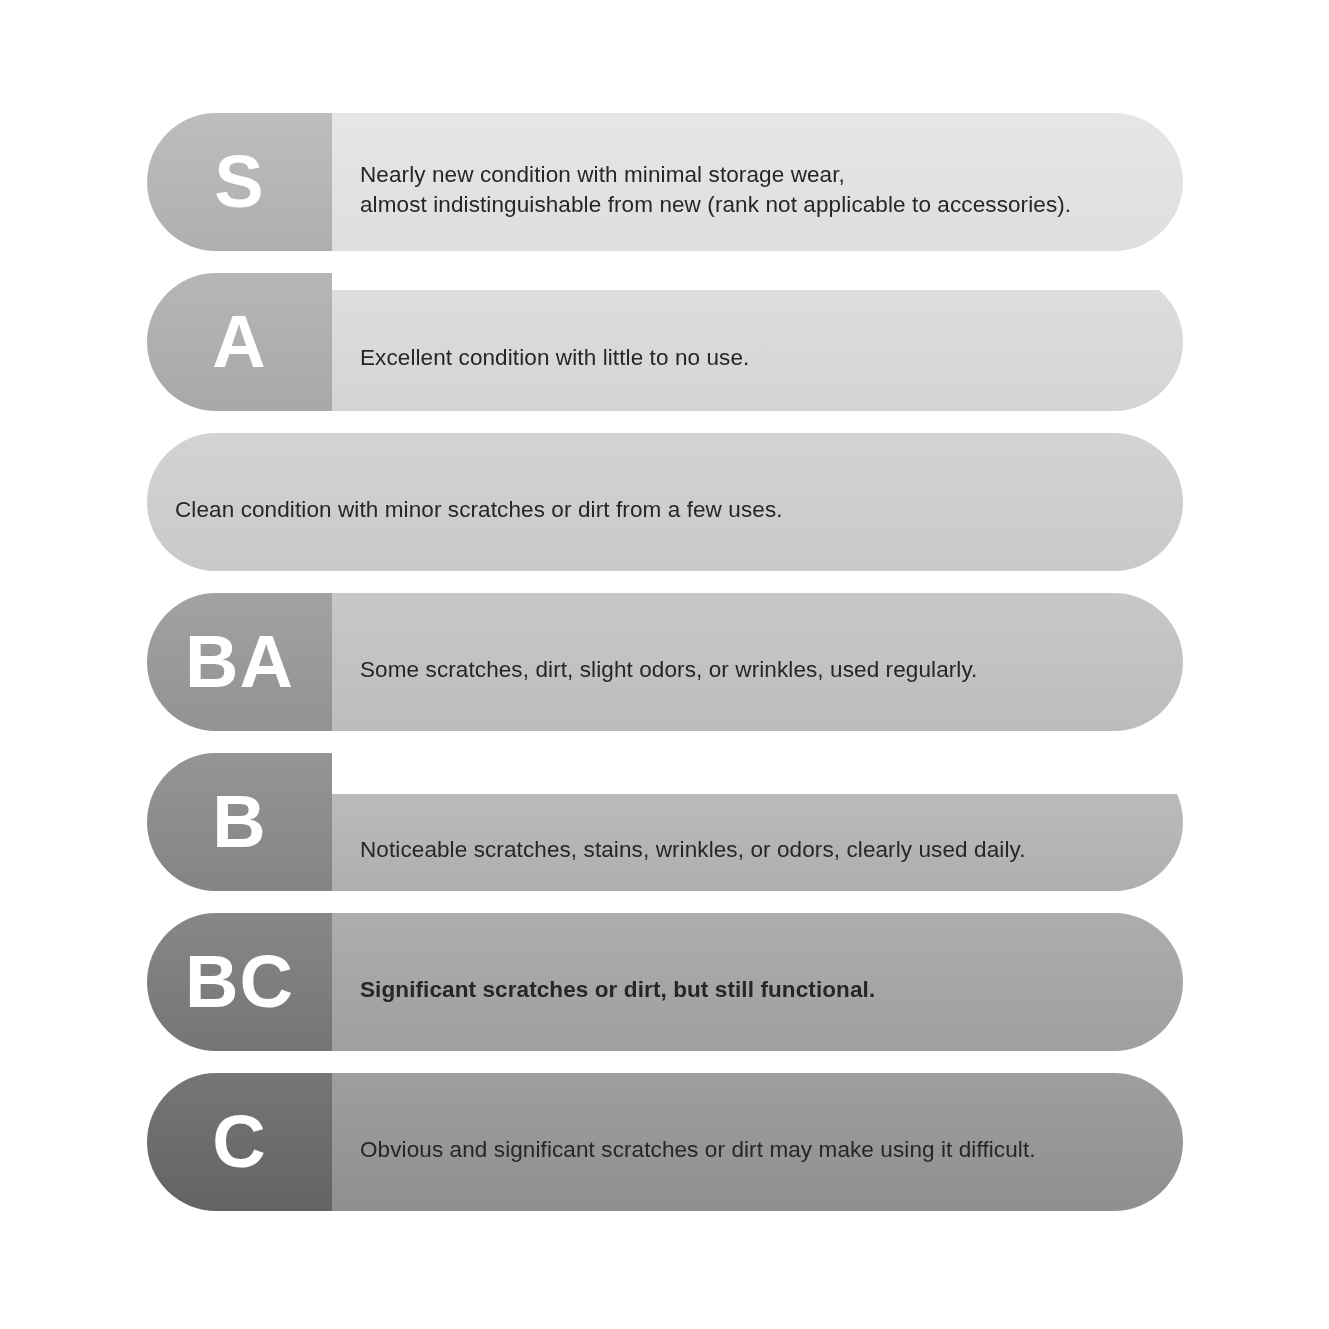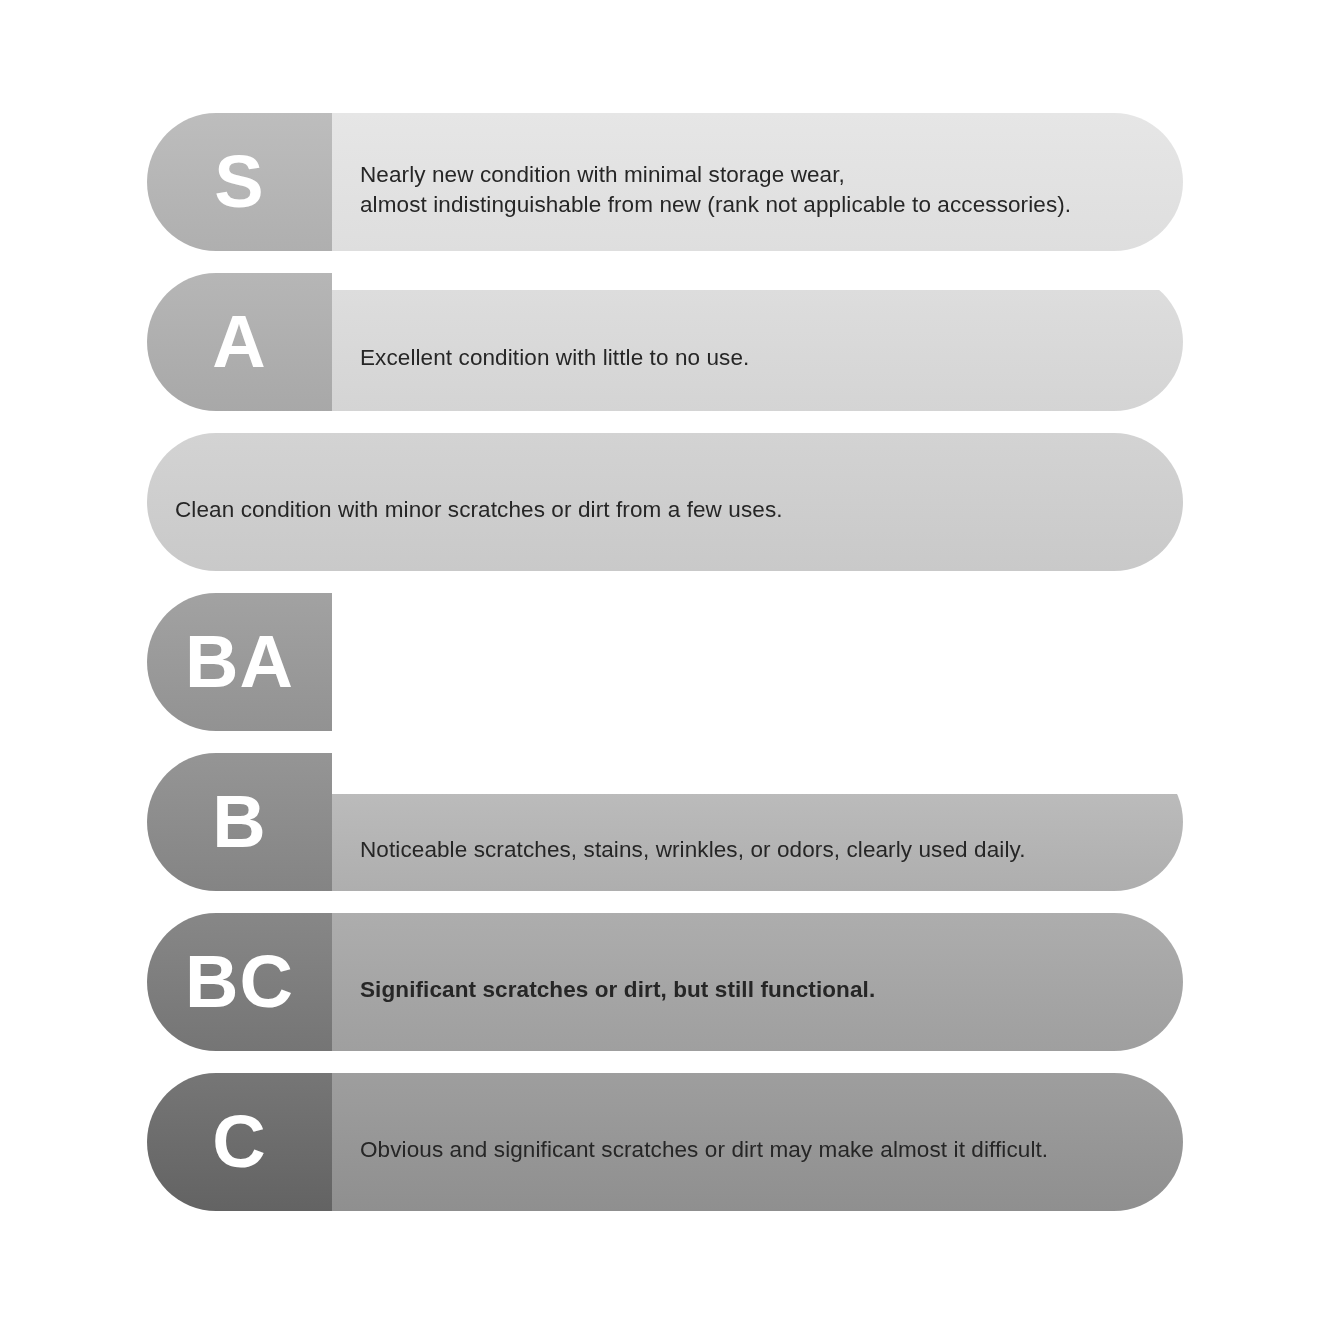--- a/index.html
+++ b/index.html
@@ -72,31 +72,32 @@
       <div class="grade-cell" style="background: linear-gradient(rgb(182, 182, 182), rgb(168, 168, 168));">A</div>
       <div class="desc-cell" style="background: linear-gradient(rgb(221, 221, 221), rgb(212, 212, 212)); margin-top: 17px;">Excellent condition with little to no use.</div>
     </div>
 
     <div class="rank-row">
       <div class="desc-cell" style="background: linear-gradient(rgb(211, 211, 211), rgb(201, 201, 201));">Clean condition with minor scratches or dirt from a few uses.</div>
     </div>
 
     <div class="rank-row">
       <div class="grade-cell" style="background: linear-gradient(rgb(162, 162, 162), rgb(146, 146, 146));">BA</div>
+      <div class="desc-cell" style="background: linear-gradient(rgb(200, 200, 200), rgb(188, 188, 188));">Some scratches, dirt, slight odors, or wrinkles, used regularly.</div>
     </div>
 
     <div class="rank-row">
       <div class="grade-cell" style="background: linear-gradient(rgb(149, 149, 149), rgb(132, 132, 132));">B</div>
       <div class="desc-cell" style="background: linear-gradient(rgb(187, 187, 187), rgb(174, 174, 174)); margin-top: 41px;">Noticeable scratches, stains, wrinkles, or odors, clearly used daily.</div>
     </div>
 
     <div class="rank-row">
       <div class="grade-cell" style="background: linear-gradient(rgb(135, 135, 135), rgb(117, 117, 117)); text-align: right;">BC</div>
       <div class="desc-cell" style="background: linear-gradient(rgb(173, 173, 173), rgb(159, 159, 159)); font-weight: bold;">Significant scratches or dirt, but still functional.</div>
     </div>
 
     <div class="rank-row">
       <div class="grade-cell" style="background: linear-gradient(rgb(118, 118, 118), rgb(99, 99, 99));">C</div>
-      <div class="desc-cell" style="background: linear-gradient(rgb(158, 158, 158), rgb(143, 143, 143));">Obvious and significant scratches or dirt may make almost it difficult.</div>
+      <div class="desc-cell" style="background: linear-gradient(rgb(158, 158, 158), rgb(143, 143, 143));">Obvious and significant scratches or dirt may make using it difficult.</div>
     </div>
 
   </div>
 </div>
 
 </body></html>

